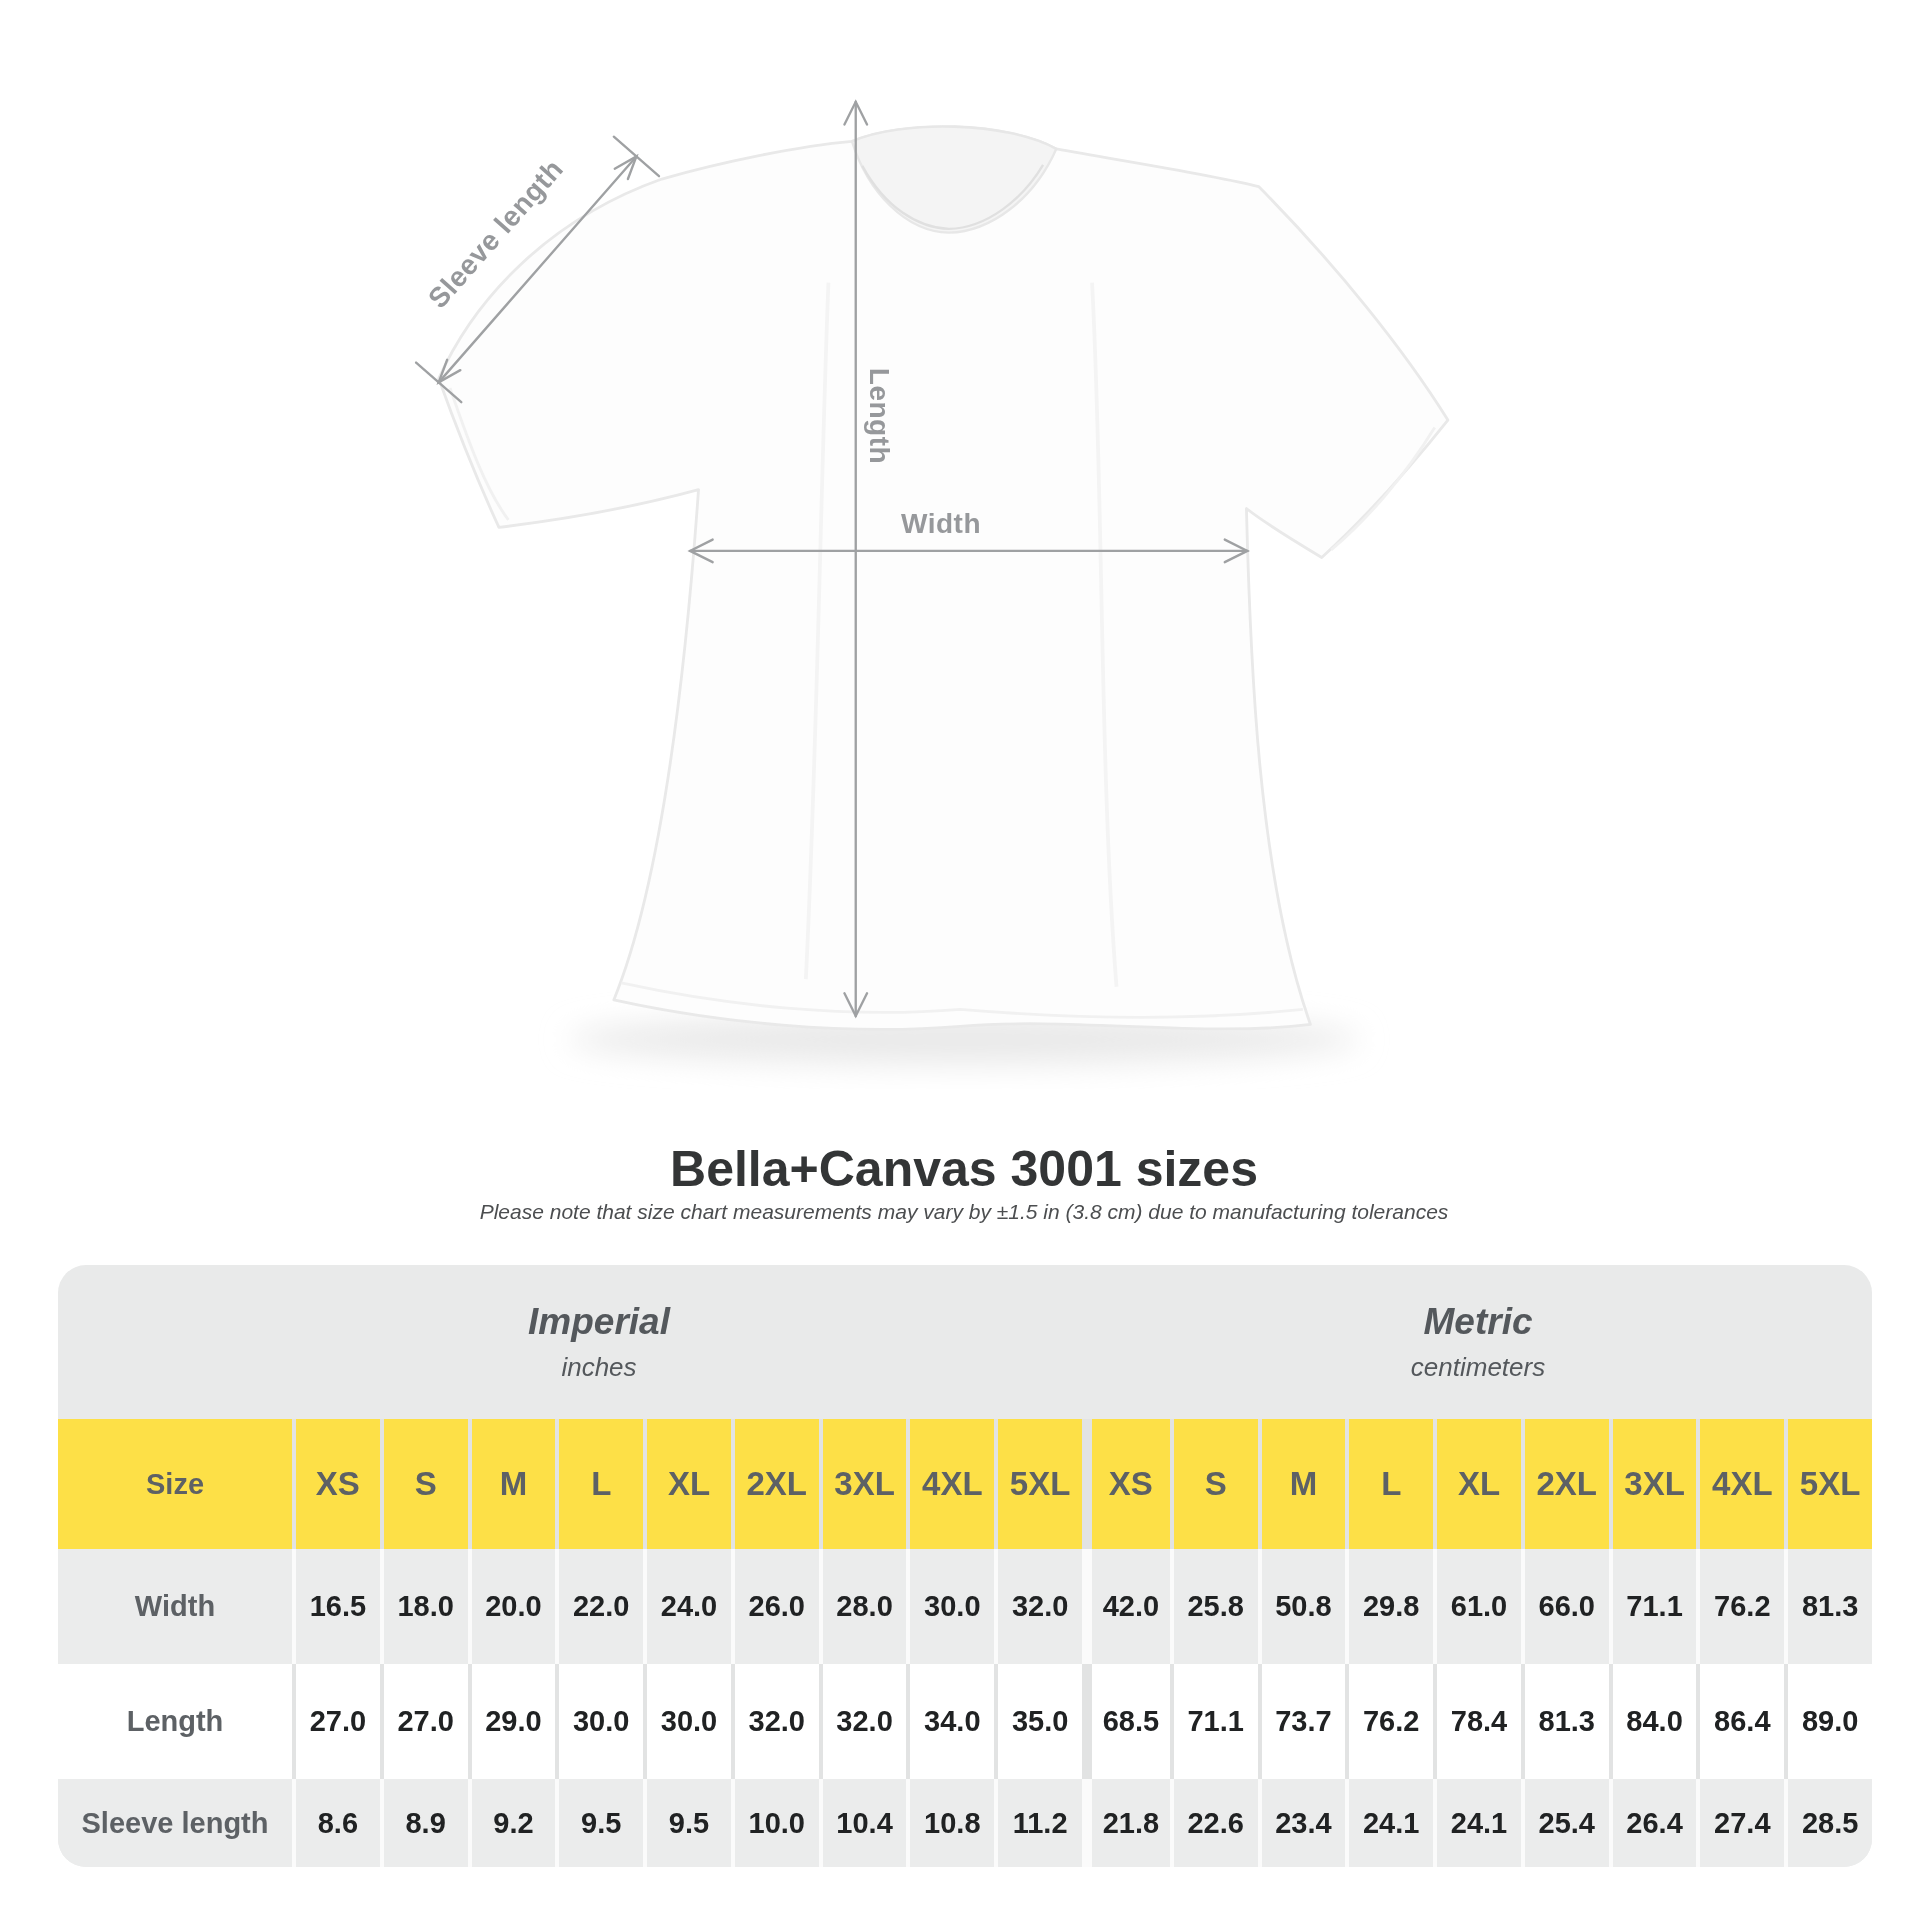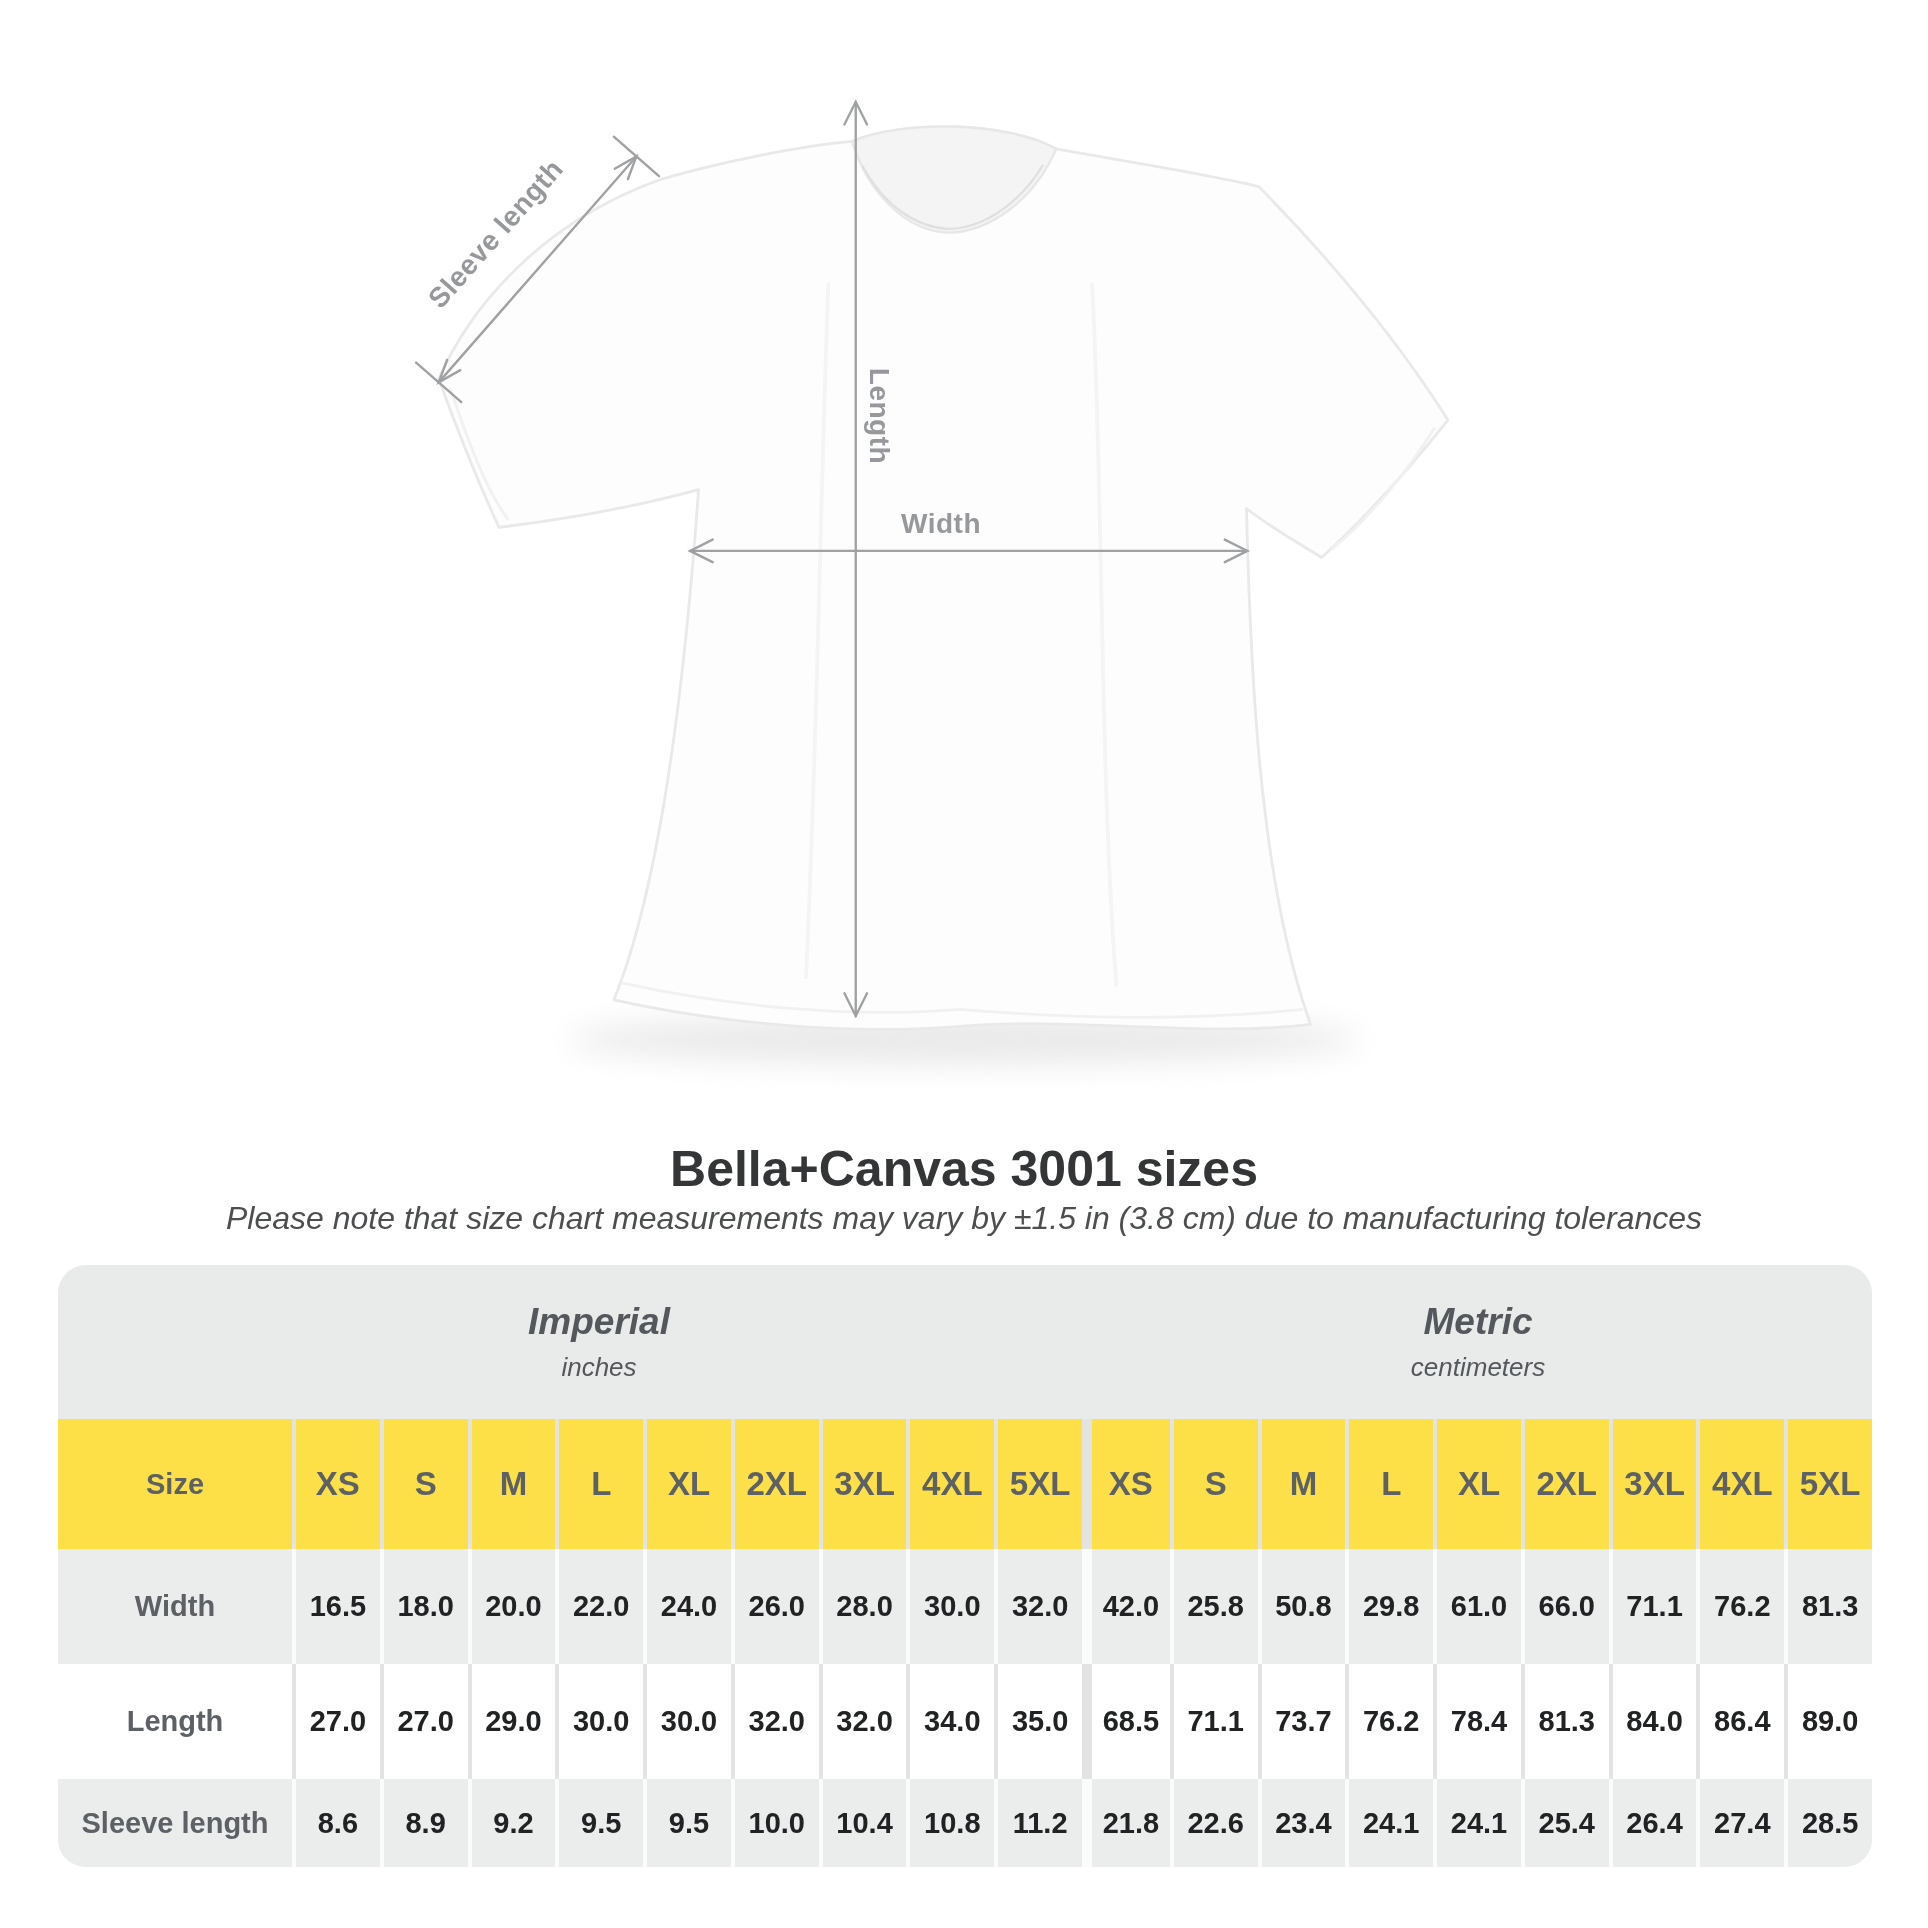--- a/index.html
+++ b/index.html
@@ -17,21 +17,21 @@
   .lbl-sleeve{left:496px;top:234px;transform:translate(-50%,-50%) rotate(-48.5deg);}
   .lbl-length{left:879px;top:416px;transform:translate(-50%,-50%) rotate(90deg);}
   .lbl-width{left:941px;top:524px;transform:translate(-50%,-50%);}
   
   .page-title{
     position:absolute;left:0;top:1124px;width:100%;text-align:center;
     font-size:50px;font-weight:700;color:#333536;margin-top:16px;
   }
   .page-subtitle{
     position:absolute;left:0;top:1200px;width:100%;text-align:center;
-    font-size:32px;font-style:italic;color:#4c4e50;
+    font-size:21px;font-style:italic;color:#4c4e50;
   }
   
   .size-table{
     position:absolute;left:58px;top:1265px;width:1814px;
     background:#e9eaea;border-radius:28px;overflow:hidden;
   }
   .unit-band{position:relative;height:154px;}
   .unit-group{
     position:absolute;top:0;height:100%;transform:translateX(-50%);
     display:flex;flex-direction:column;align-items:center;justify-content:center;

